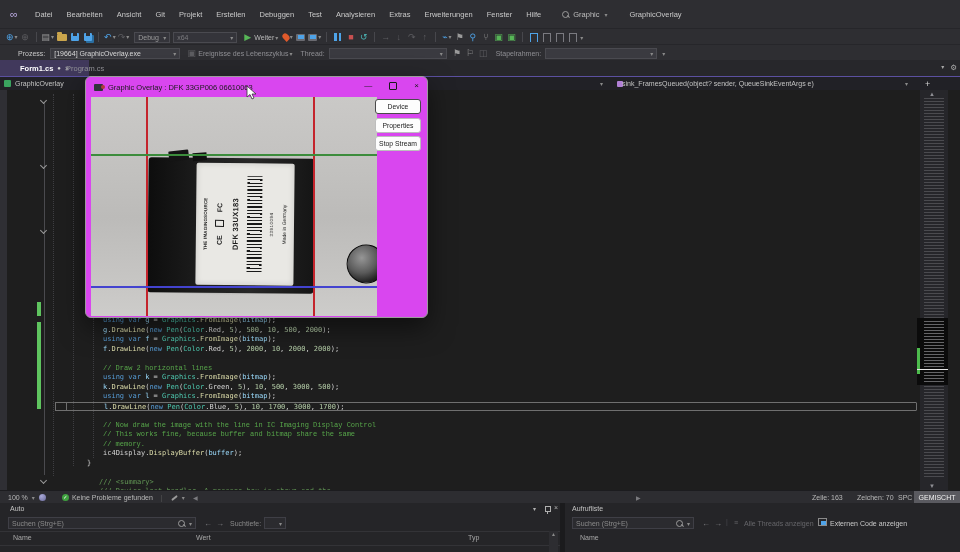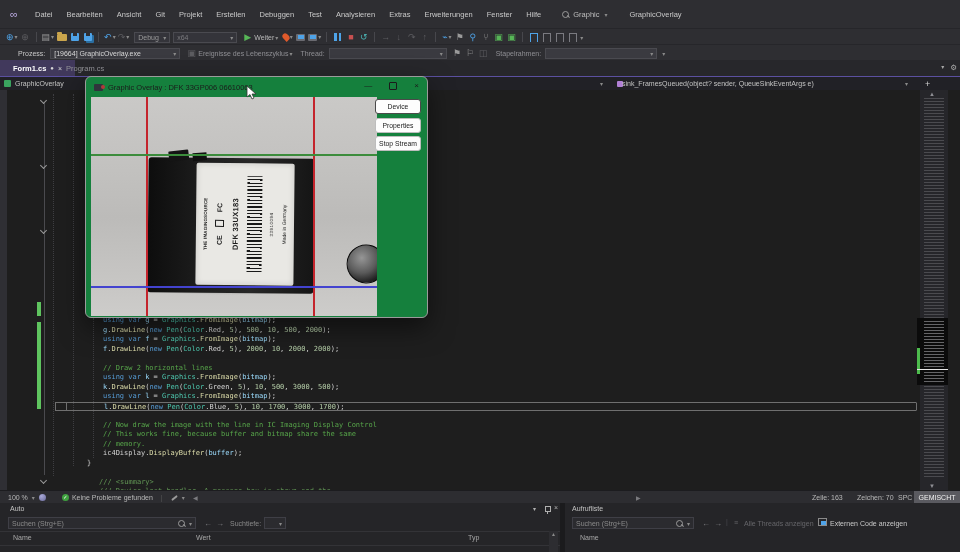--- a/index.html
+++ b/index.html
@@ -30,21 +30,21 @@
   .ic-app{width:9px;height:7px;background:#6a6a70;border-radius:1px;position:relative;}
   .ic-app:before{content:"";position:absolute;left:1.5px;top:1.5px;width:6px;height:4px;background:#4ea3e8;}
   .ic-bm{width:6px;height:8px;border:1px solid #7a7a80;border-bottom:none;position:relative;}
 
   #debugbar{left:0;top:44px;width:960px;height:16px;background:#2e2e32;border-top:1px solid #26262a;display:flex;align-items:center;font-size:7px;color:#c9c9c9;}
   .dd-box{height:11px;background:#3a3a40;border:1px solid #4a4a50;display:flex;align-items:center;justify-content:space-between;padding:0 3px;box-sizing:border-box;color:#d8d8d8;}
   .lbl-dim{color:#8f8f94;}
 
   
   #tabrow{left:0;top:60px;width:960px;height:16px;background:#27272b;}
-  #tab-active{position:absolute;left:0;top:0;height:16px;background:#41395c;display:flex;align-items:center;padding:0 13px;font-size:7.5px;color:#ffffff;font-weight:bold;gap:4px;}
+  #tab-active{position:absolute;left:0;top:0;height:16px;background:#41395c;display:flex;align-items:center;padding:0 20px;font-size:7.5px;color:#ffffff;font-weight:bold;gap:4px;}
   #tab-active .tmod{font-size:6px;font-weight:normal;color:#d8d8d8;}
   #tab-active .tclose{font-size:7px;font-weight:normal;color:#d8d8d8;}
   #tab-inactive{position:absolute;left:58px;top:0;height:16px;display:flex;align-items:center;padding:0 8px;font-size:7.5px;color:#939398;}
   #purple-line{left:0;top:75.5px;width:960px;height:1.5px;background:#5b50a0;}
   #tabrow-ctrl{position:absolute;right:3px;top:3px;display:flex;gap:6px;color:#a8a8a8;font-size:7.5px;}
 
   #breadcrumb{left:0;top:77px;width:960px;height:13px;background:#212126;border-bottom:1px solid #17171a;display:flex;align-items:center;font-size:7px;color:#c3c3c3;}
   .bc-proj-icon{width:7px;height:7px;background:#3aa35f;border-radius:1px;margin:0 4px 0 4px;}
   .bc-meth-icon{width:6px;height:6px;background:#b180d7;border-radius:1px;margin:0 4px 0 6px;}
   .bc-dd{color:#8a8a8a;font-size:6px;}
@@ -54,36 +54,36 @@
   #ed-margin{position:absolute;left:0;top:0;width:7px;height:400px;background:#2f2f34;}
   .chgbar{position:absolute;left:37px;width:4px;background:#5fc45f;}
   .guide{position:absolute;width:0;border-left:1px dotted #3e3e42;}
   #scopeline{position:absolute;left:44px;top:13px;width:0;height:372px;border-left:1px solid #4a4a4e;}
   .chev{position:absolute;left:40px;width:7px;height:7px;}
   .chev:before{content:"";position:absolute;left:1px;top:0;width:4px;height:4px;border-right:1px solid #9a9a9a;border-bottom:1px solid #9a9a9a;transform:rotate(45deg);}
   #code-lines{position:absolute;left:55px;top:226px;width:862px;font-family:"DejaVu Sans Mono",monospace;font-size:7px;white-space:pre;}
   .code-line{height:9.5px;line-height:9.5px;box-sizing:border-box;}
   .code-line.current{border:1px solid #6f6f6f;border-radius:1px;}
   .tk-k{color:#569cd6;} .tk-t{color:#4ec9b0;} .tk-m{color:#dcdcaa;} .tk-v{color:#9cdcfe;}
-  .tk-n{color:#b5cea8;} .tk-c{color:#57a64a;} .tk-d{color:#629755;} .tk-pl{color:#d4d4d4;}
+  .tk-n{color:#b5cea8;} .tk-c{color:#57a64a;font-family:Liberation Mono, monospace;} .tk-d{color:#629755;} .tk-pl{color:#d4d4d4;}
   #fold-box{position:absolute;left:55px;top:312px;width:10px;height:7px;border:1px solid #6f6f6f;background:#1e1e1e;}
 
   
   #minimap{position:absolute;left:920px;top:0;width:28px;height:400px;background:#26262a;}
   #minimap .tex{position:absolute;left:4px;right:4px;top:8px;bottom:12px;
      background:repeating-linear-gradient(to bottom,rgba(160,160,165,.30) 0 1px,transparent 1px 3px);}
   #mm-viewport{position:absolute;left:-3px;top:228px;width:31px;height:67px;background:#0b0b0b;}
   #mm-viewport .tex2{position:absolute;left:7px;right:4px;top:3px;bottom:3px;
      background:repeating-linear-gradient(to bottom,rgba(190,190,195,.5) 0 1px,transparent 1px 3px);}
   #mm-green{position:absolute;left:-3px;top:258px;width:3px;height:26px;background:#4dbb4d;}
   #mm-cur{position:absolute;left:-3px;top:279px;width:31px;height:1.2px;background:#e8e8e8;}
   .mm-arrow{position:absolute;left:9px;color:#8f8f94;font-size:6px;}
 
   
-  #owin{left:85px;top:76px;width:343px;height:242px;background:#15803d;border:1px solid #9b9b9b;border-radius:6px;
+  #owin{left:85px;top:76px;width:343px;height:242px;background:#d946ef;border:1px solid #9b9b9b;border-radius:6px;
         box-shadow:0 10px 26px rgba(0,0,0,.5);z-index:50;box-sizing:border-box;padding-left:43px;}
   #owin-title{position:absolute;left:0;top:0;right:0;height:20px;display:flex;align-items:center;font-size:7.5px;color:#1b1b1b;}
   .owin-ico{width:9px;height:7px;background:#30343c;border-radius:1px;margin:0 5px 0 8px;position:relative;}
   .owin-ico:before{content:"";position:absolute;right:-2px;top:1.5px;width:4px;height:4px;border-radius:50%;background:#b23a3a;}
   #owin-ctrl{position:absolute;right:8px;top:4px;display:flex;gap:17px;align-items:center;color:#1b1b1b;font-size:8px;}
   .max-box{width:6px;height:6px;border:1px solid #1b1b1b;border-radius:1px;}
   #video{position:absolute;left:5px;top:20px;width:286px;height:219px;overflow:hidden;
          background:linear-gradient(180deg,#cac9c7 0%,#c3c2c0 30%,#bcbbb9 55%,#c6c5c3 82%,#cdccca 100%);}
   .vline{position:absolute;top:0;bottom:0;width:1.5px;background:#c4242c;z-index:6;}
   .hline{position:absolute;left:0;right:0;height:1.5px;z-index:6;}

